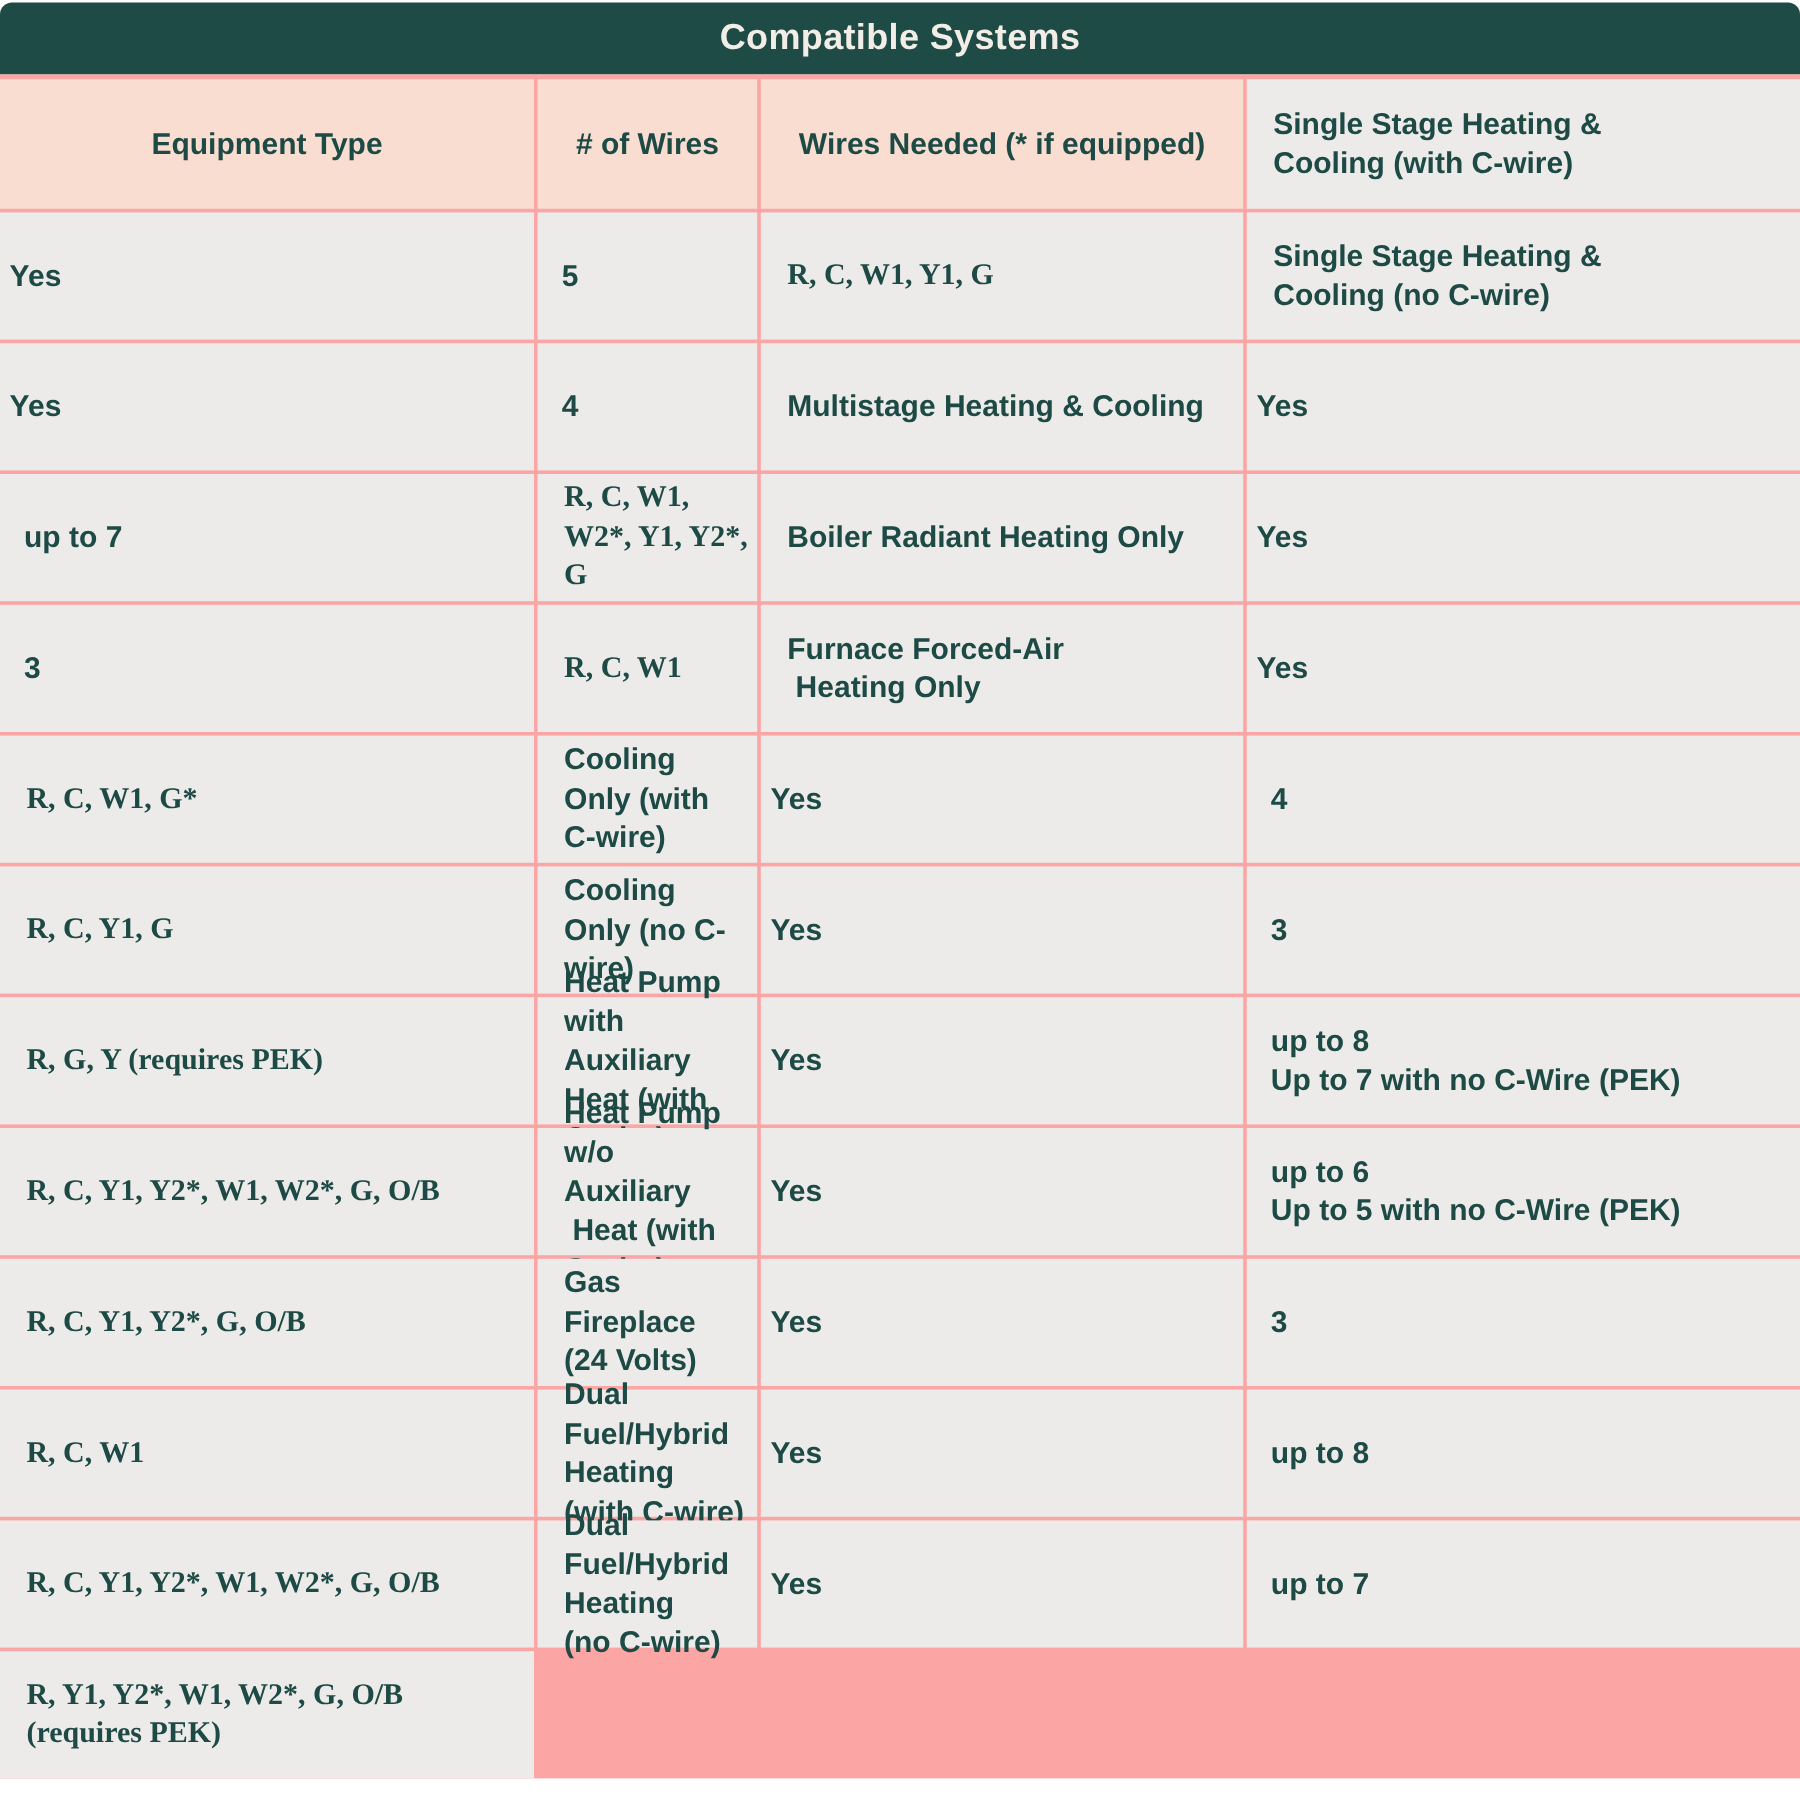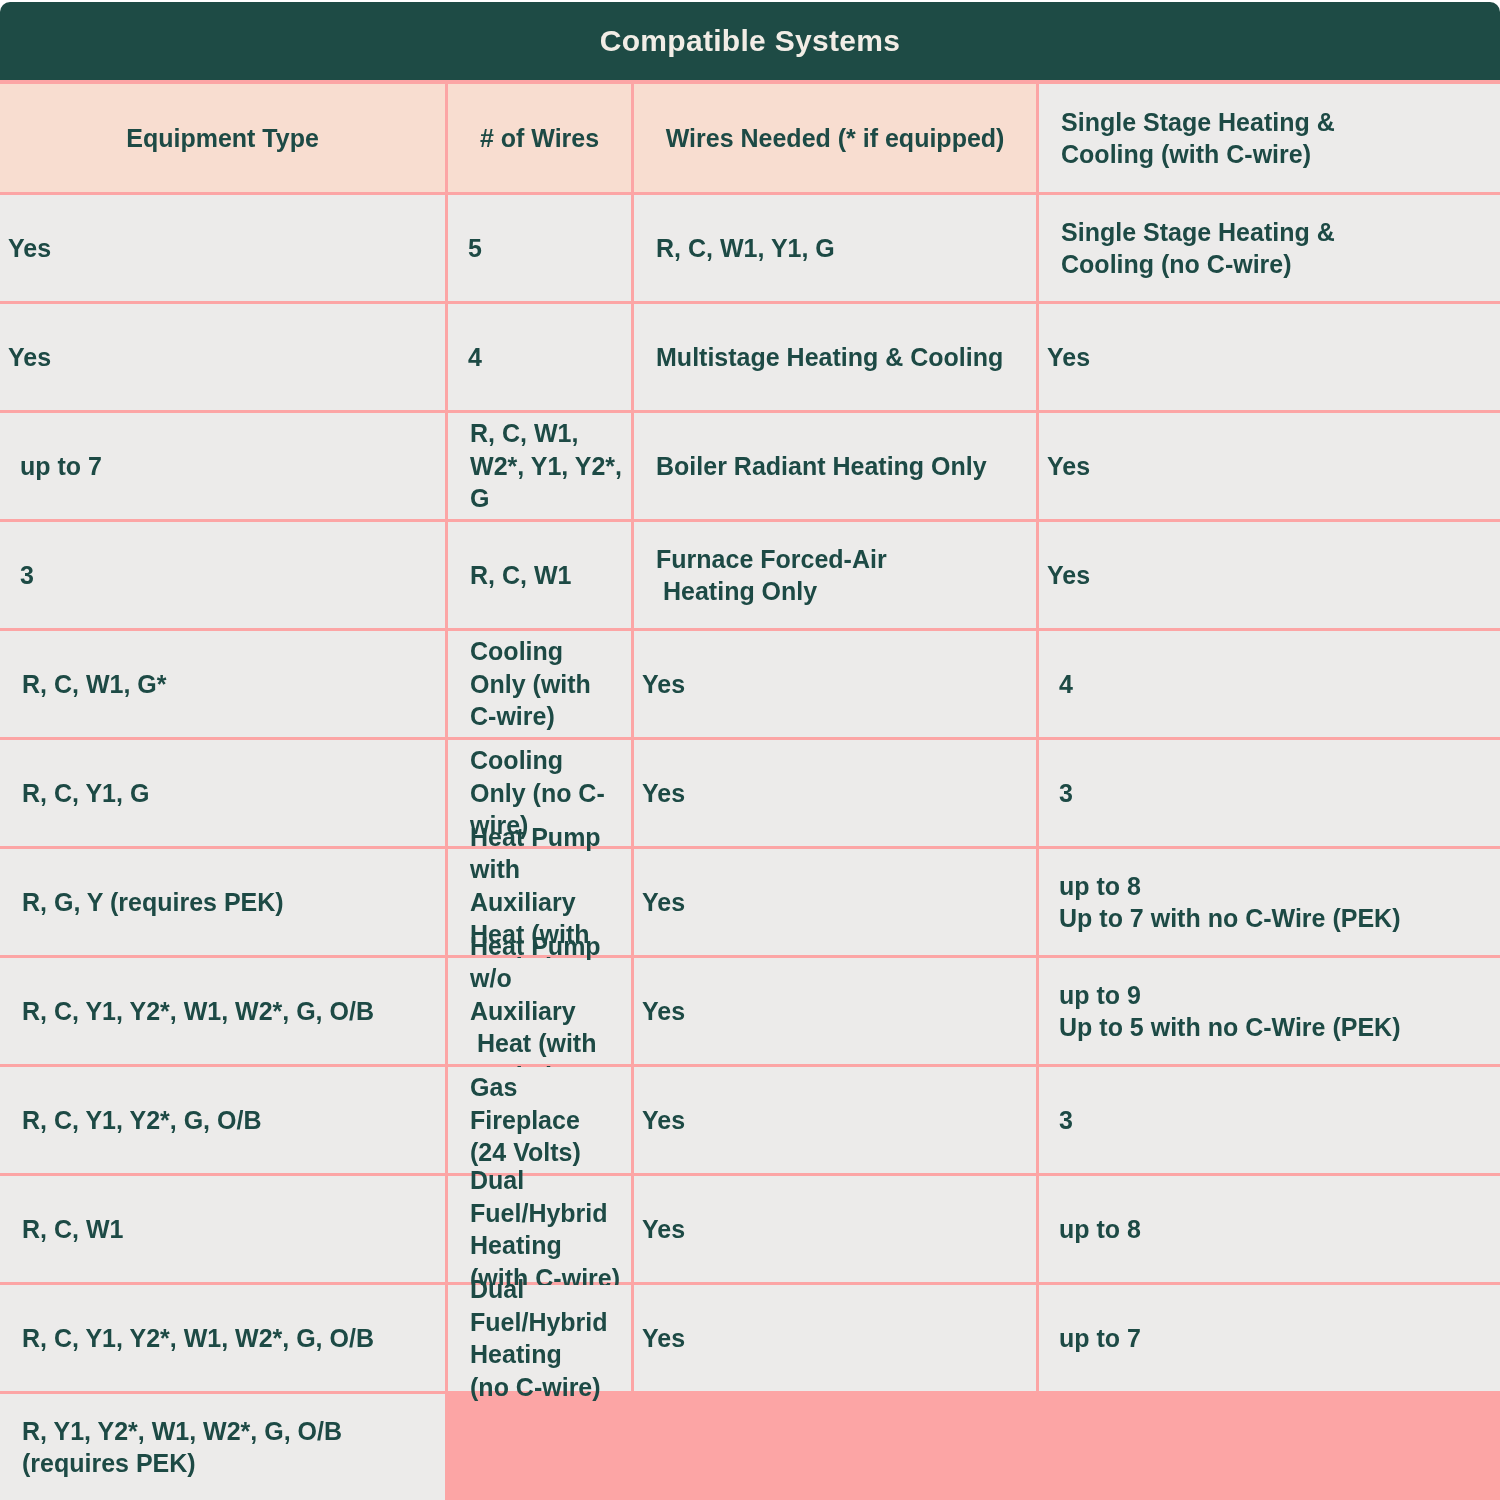--- a/index.html
+++ b/index.html
@@ -9,21 +9,21 @@
     width: 1500px;
     height: 1500px;
     overflow: hidden;
     font-family: "Liberation Sans", "DejaVu Sans", sans-serif;
   }
   .table-wrap {
     width: 1500px;
     margin-top: 2px;
   }
   .title-bar {
-    height: 78px;
+    height: 60px;
     background: #1E4B45;
     border-radius: 10px 10px 0 0;
     display: flex;
     align-items: center;
     justify-content: center;
     color: #F2EDE6;
     font-size: 30px;
     font-weight: 700;
     letter-spacing: 0.3px;
   }
@@ -53,21 +53,21 @@
     font-size: 25px;
     font-weight: 700;
     display: flex;
     align-items: center;
     white-space: pre-wrap;
     line-height: 1.3;
   }
   .col-equipment { padding-left: 22px; padding-right: 10px; }
   .col-supported { padding-left: 8px; padding-right: 6px; }
   .col-wirecount { padding-left: 20px; padding-right: 10px; }
-  .col-needed    { padding-left: 22px; padding-right: 4px; }
+  .col-needed    { padding-left: 22px; padding-right: 4px; font-family: Liberation Serif, serif; }
 </style>
 </head>
 <body>
 
 <div class="table-wrap">
   <div class="title-bar">
     <span>Compatible Systems</span>
   </div>
   <div class="grid" id="grid">
     <div class="th col-equipment-h">Equipment Type</div>
@@ -105,21 +105,21 @@
       <div class="td col-needed">R, G, Y (requires PEK)</div>
       <div class="td col-equipment">Heat Pump with Auxiliary
 Heat (with C-wire)</div>
       <div class="td col-supported">Yes</div>
       <div class="td col-wirecount">up to 8
 Up to 7 with no C-Wire (PEK)</div>
       <div class="td col-needed">R, C, Y1, Y2*, W1, W2*, G, O/B</div>
       <div class="td col-equipment">Heat Pump w/o Auxiliary
  Heat (with C-wire)</div>
       <div class="td col-supported">Yes</div>
-      <div class="td col-wirecount">up to 9
+      <div class="td col-wirecount">up to 6
 Up to 5 with no C-Wire (PEK)</div>
       <div class="td col-needed">R, C, Y1, Y2*, G, O/B</div>
       <div class="td col-equipment">Gas Fireplace (24 Volts)</div>
       <div class="td col-supported">Yes</div>
       <div class="td col-wirecount">3</div>
       <div class="td col-needed">R, C, W1</div>
       <div class="td col-equipment">Dual Fuel/Hybrid Heating
 (with C-wire)</div>
       <div class="td col-supported">Yes</div>
       <div class="td col-wirecount">up to 8</div>

